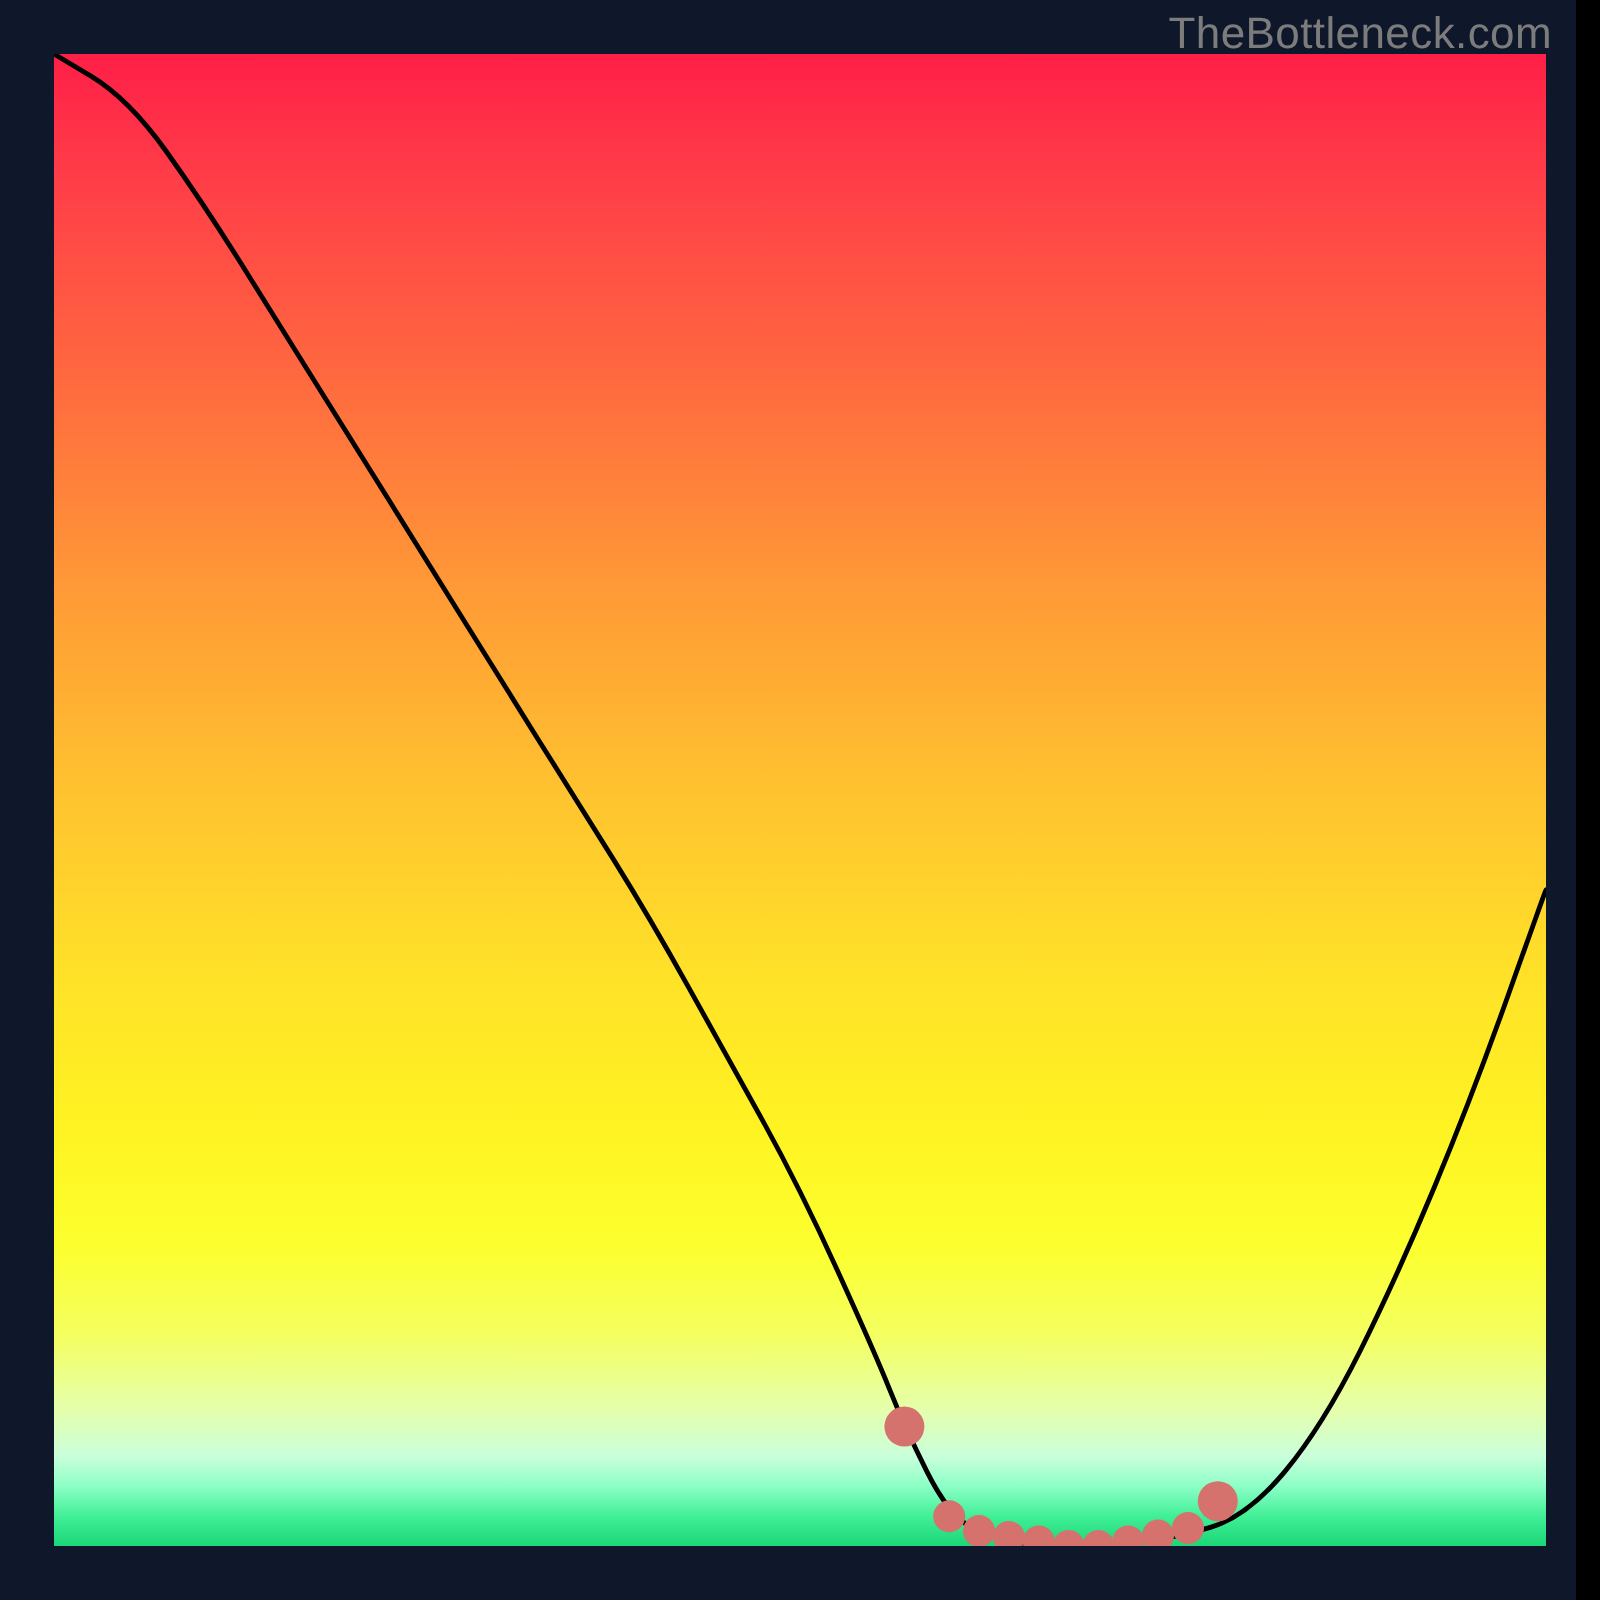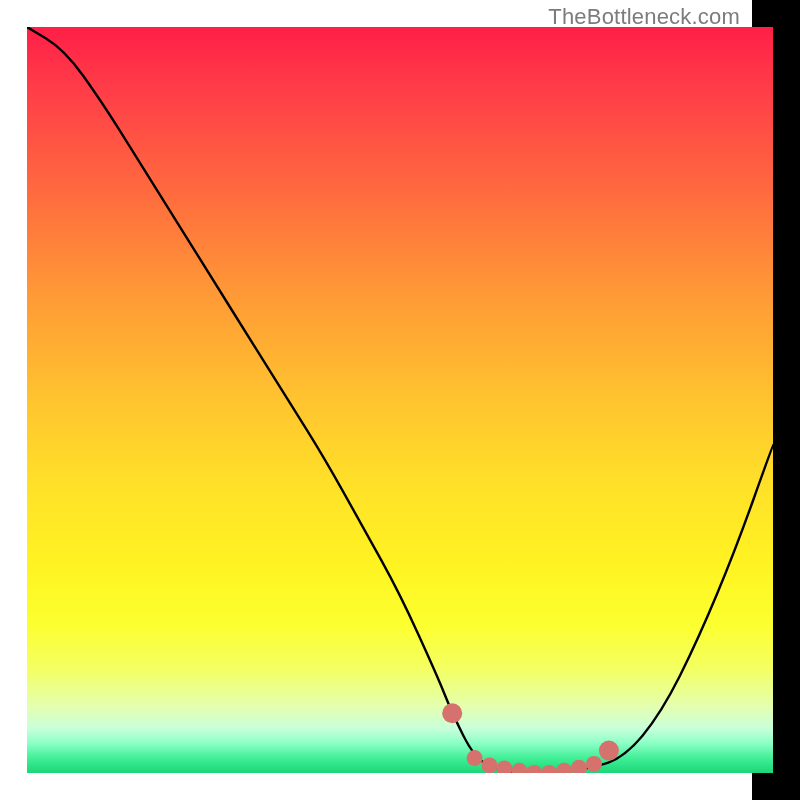--- a/index.html
+++ b/index.html
@@ -10,21 +10,22 @@
     background: #000;
     overflow: hidden;
     font-family: Arial, Helvetica, sans-serif;
   }
   .frame {
     position: absolute;
     left: 0;
     top: 0;
     width: 752px;
     height: 800px;
-    background: #ffffff;
+    background: #0f172a;
+    padding-left: 36px;
   }
   .watermark {
     position: absolute;
     top: 4px;
     right: 12px;
     color: #7c7c7c;
     font-size: 22px;
     font-weight: 400;
     letter-spacing: 0.2px;
   }

